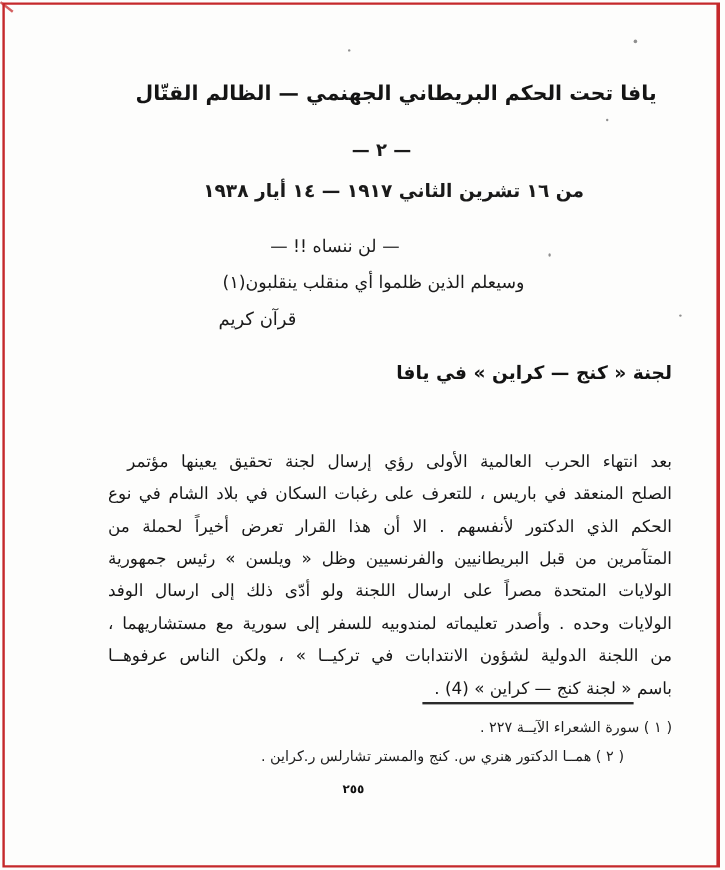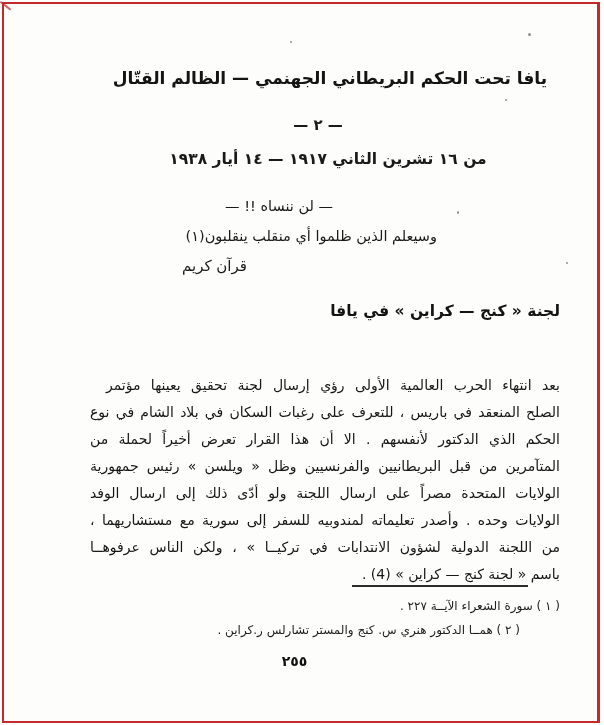--- a/index.html
+++ b/index.html
@@ -58,21 +58,21 @@
   .footnote-divider {
     position: absolute; top: 585px; right: 76px; width: 176px;
     border-top: 2px solid #2b2b2b;
   }
   .footnote { position: absolute; font-size: 12px; color: #1d1d1d; }
   .footnote-1 { top: 599px; right: 44px; }
   .footnote-2 { top: 623px; right: 84px; }
 
   .page-number {
     position: absolute; top: 653px; left: 1px; right: 48px;
-    text-align: center; font-weight: bold; font-size: 14px; color: #111; padding-left: 32px;
+    text-align: center; font-weight: bold; font-size: 10px; color: #111; padding-left: 32px;
   }
 
   .speck { position: absolute; background: #8f8f8f; border-radius: 50%; }
   .speck.s1 { left: 528px; top: 33px;  width: 3px; height: 3px; }
   .speck.s2 { left: 290px; top: 41px;  width: 2px; height: 2px; }
   .speck.s3 { left: 457px; top: 211px; width: 2px; height: 3px; }
   .speck.s4 { left: 505px; top: 99px;  width: 2px; height: 2px; }
   .speck.s5 { left: 566px; top: 262px; width: 2px; height: 2px; }
 </style>
 </head>

